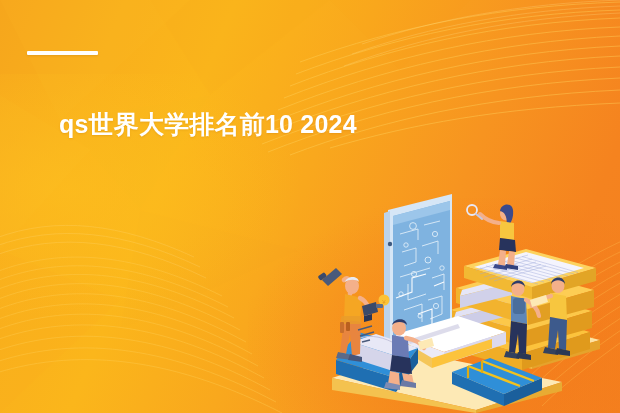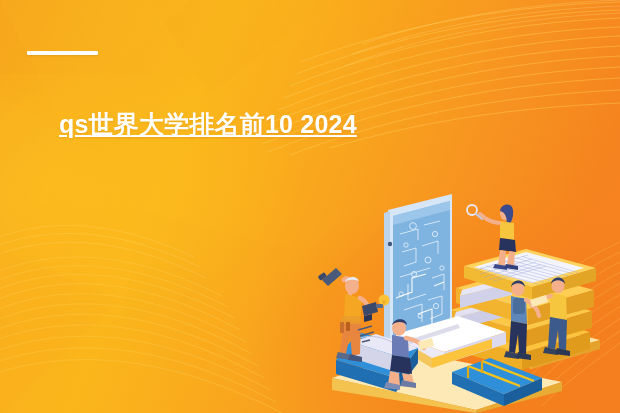--- a/index.html
+++ b/index.html
@@ -66,21 +66,20 @@
     left: 59px;
     top: 106px;
     margin: 0;
     font-size: 25px;
     line-height: 36px;
     font-weight: bold;
     color: #ffffff;
     letter-spacing: .2px;
     white-space: nowrap;
     text-shadow: 0 1px 2px rgba(170,95,0,.20);
-    text-decoration: underline;
   }
 
   
   #illustration {
     position: absolute;
     left: 300px;
     top: 182px;
     width: 320px;
     height: 231px;
   }

